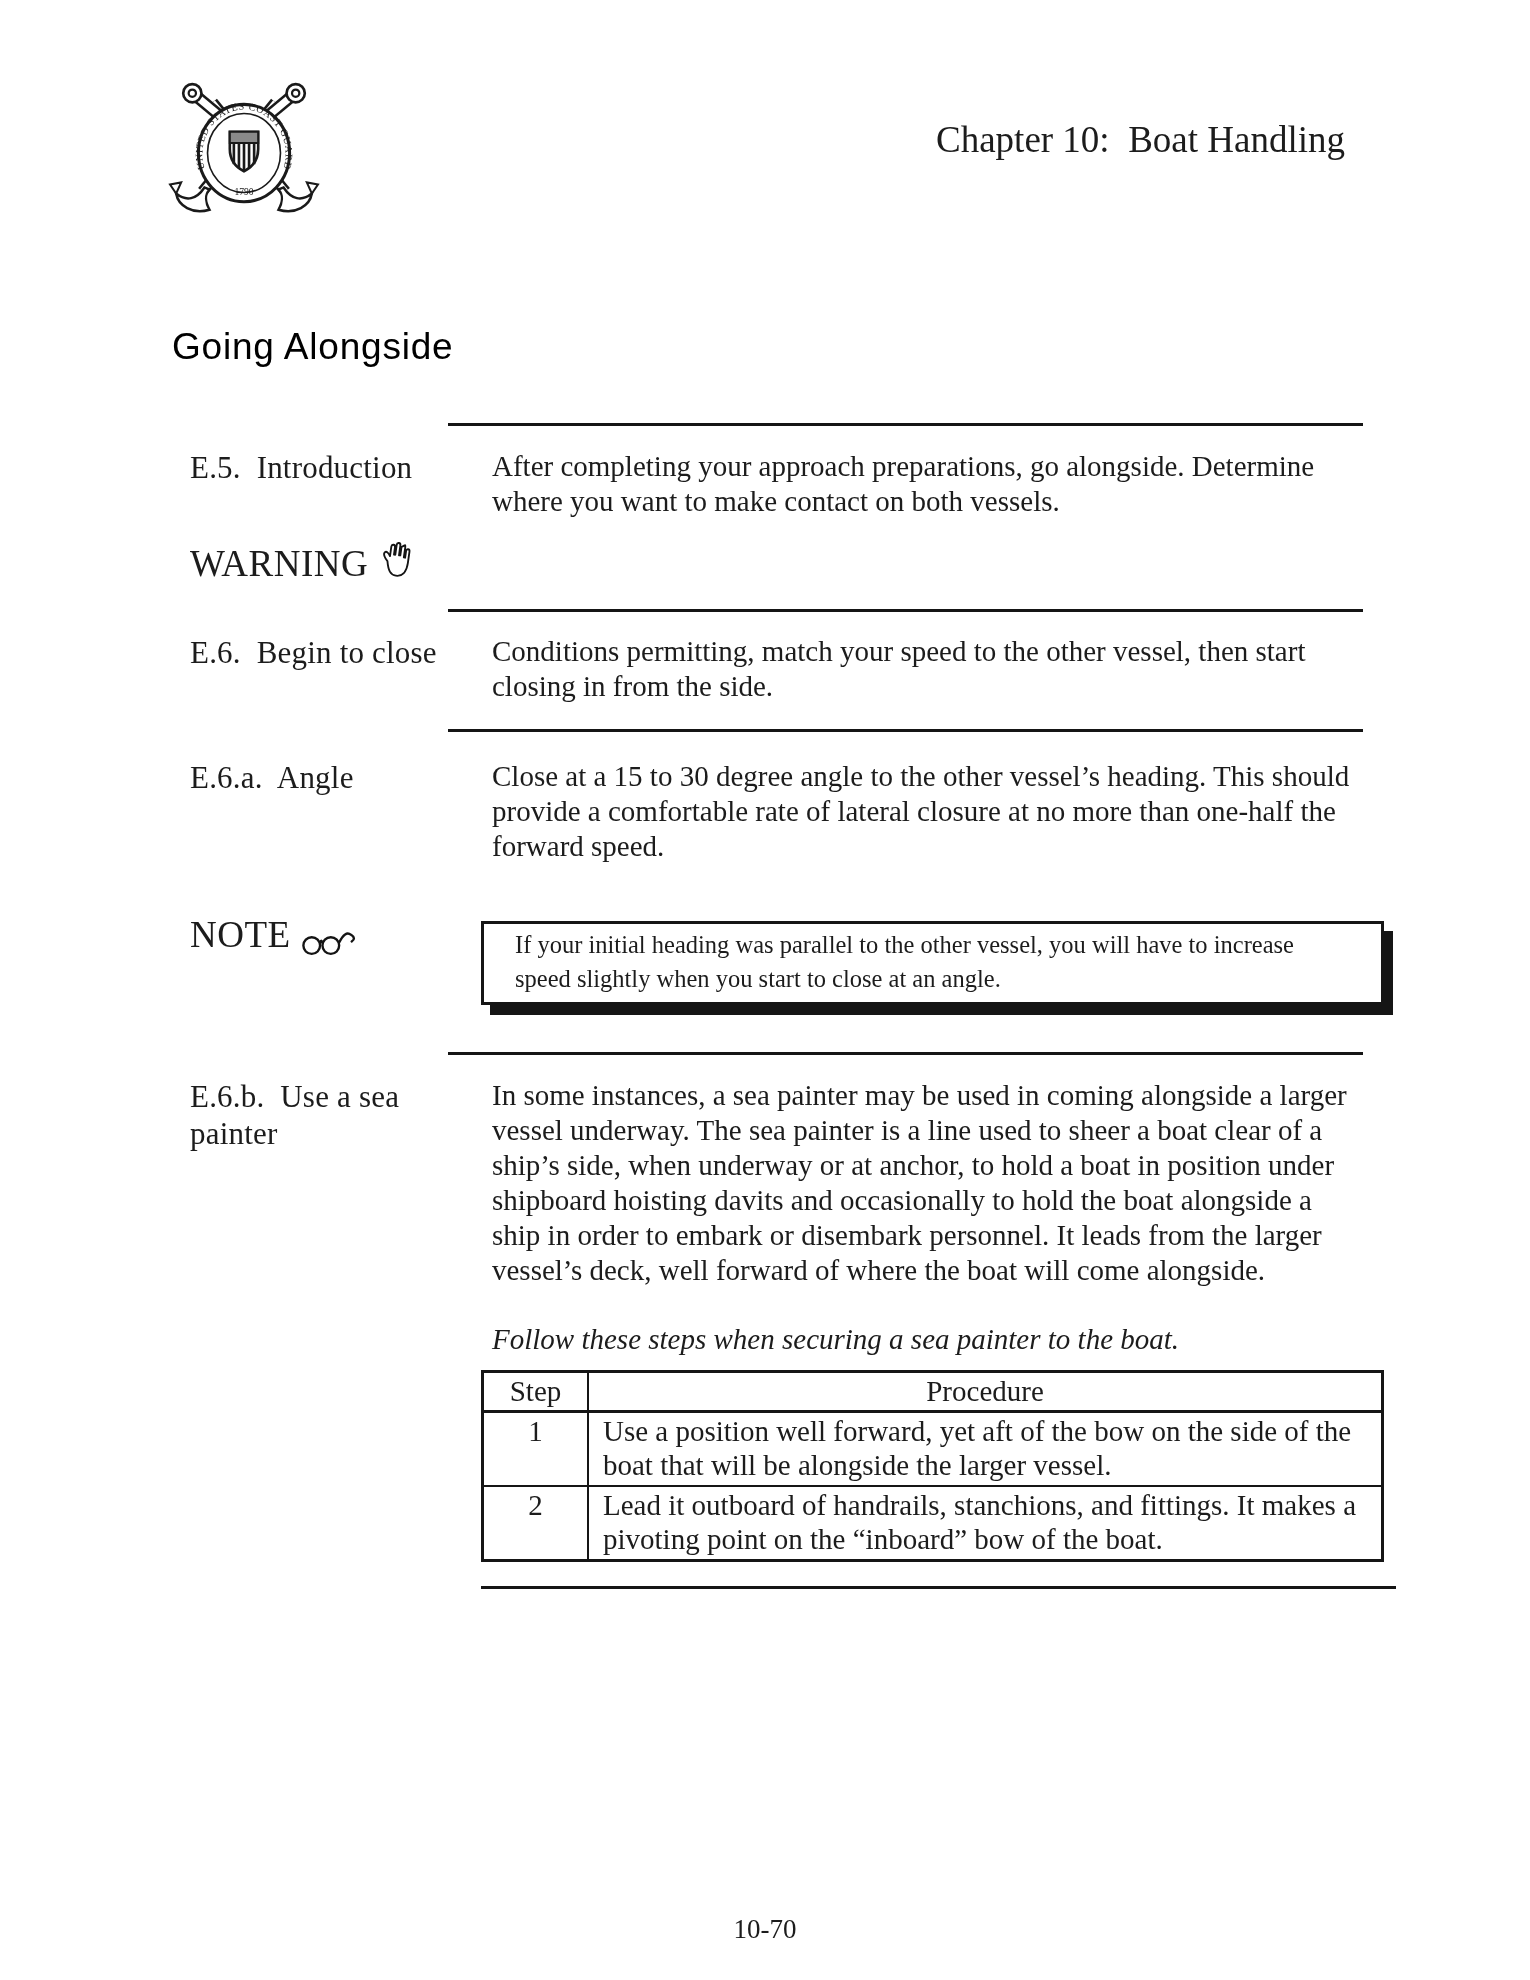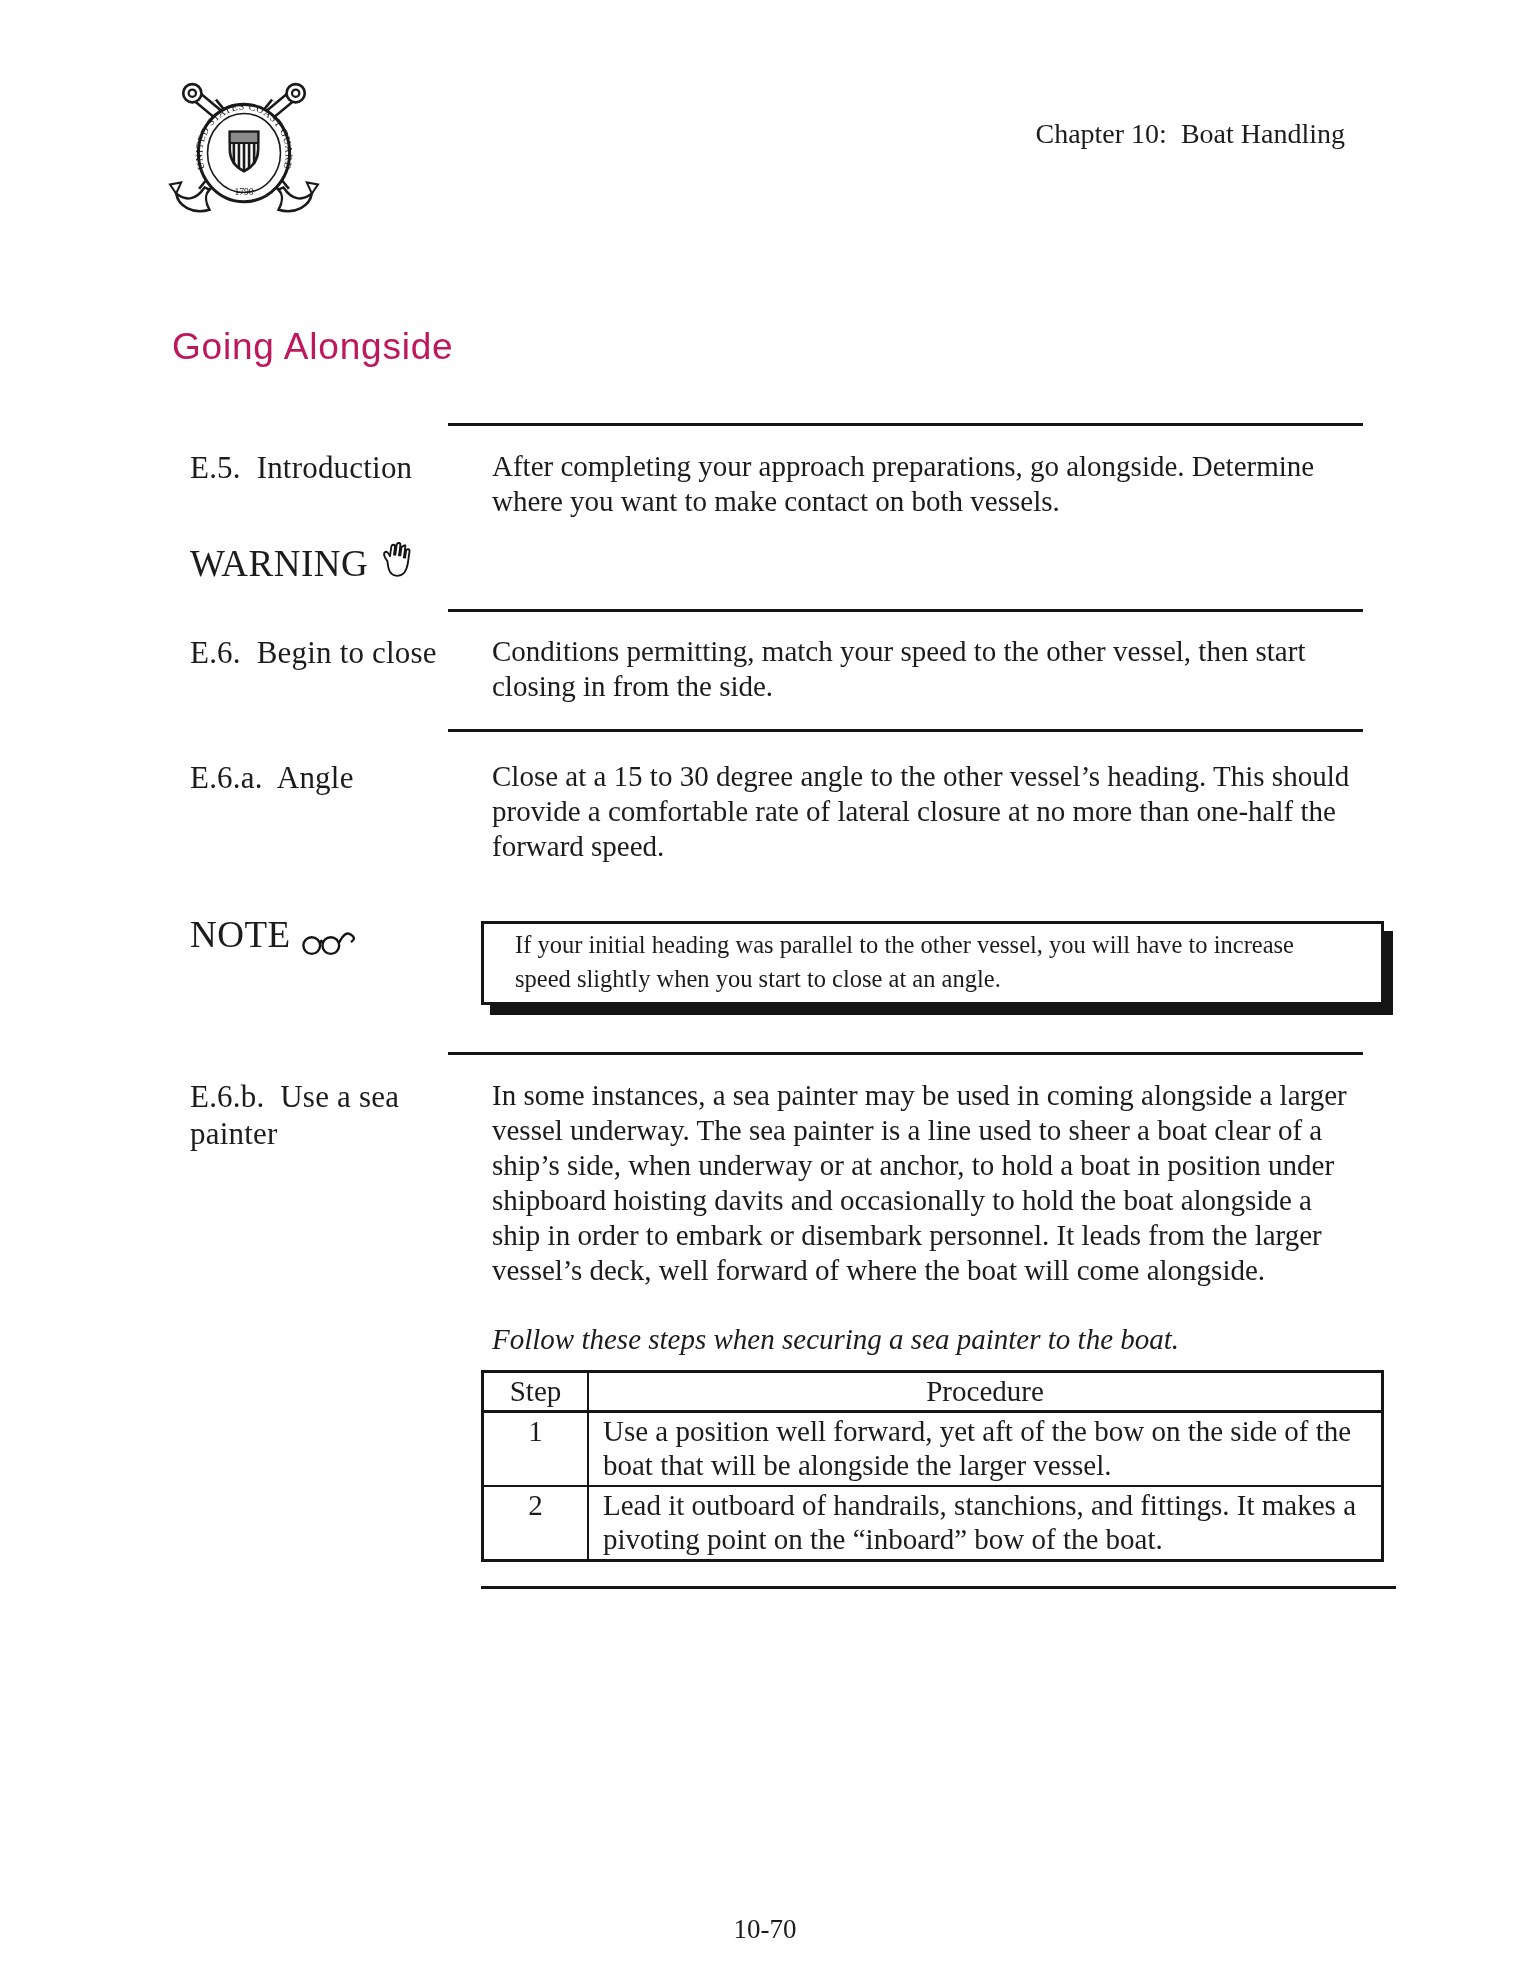--- a/index.html
+++ b/index.html
@@ -1,24 +1,24 @@
 <!DOCTYPE html>
 <html><head>
 <meta charset="utf-8">
 <style>
   html,body{margin:0;padding:0;background:#ffffff;}
   .page{position:relative;width:1530px;height:1980px;background:#ffffff;color:#1c1c1c;
         font-family:"Liberation Serif","DejaVu Serif",serif;overflow:hidden;}
 
   
   .logo{position:absolute;left:168px;top:80px;width:152px;height:142px;}
-  .chapter-head{position:absolute;top:118px;right:185px;font-size:28px;white-space:pre;}
+  .chapter-head{position:absolute;top:118px;right:185px;font-size:37px;white-space:pre;}
 
   .doc-title{position:absolute;left:172px;top:326px;font-family:"Liberation Sans","DejaVu Sans",sans-serif;
-             font-size:37px;letter-spacing:0.8px;color:#be185d;}
+             font-size:37px;letter-spacing:0.8px;color:#000000;}
 
   
   .content{position:absolute;left:190px;top:423px;width:1175px;}
   .rule{height:3px;background:#151515;margin-left:258px;width:915px;}
   .row{display:flex;align-items:flex-start;gap:32px;}
   .label{flex:0 0 270px;font-size:31px;line-height:37px;white-space:pre-wrap;letter-spacing:0.2px;}
   .label-big{font-size:37px;letter-spacing:0.5px;display:flex;gap:10px;align-items:flex-start;}
   .body{flex:0 0 903px;max-width:903px;font-size:29px;line-height:35px;}
   .para{width:860px;margin:0;}
   .para + .para{margin-top:34px;font-style:italic;}

